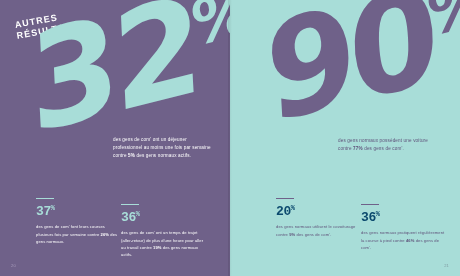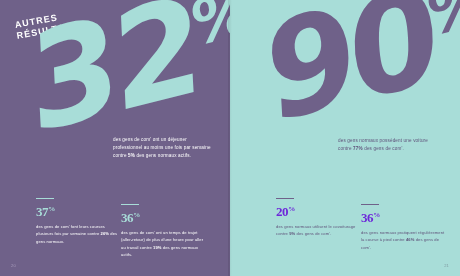--- a/index.html
+++ b/index.html
@@ -63,41 +63,41 @@
   }
   .lead-left{left:113px;top:136px;width:104px;color:#ffffff;}
   .lead-right{left:338px;top:137px;width:104px;color:#5f527a;}
   .page-right .lead{left:108px;}
   .lead b{font-weight:700;}
 
   
   .stat{position:absolute;width:84px;}
   .stat .rule{width:18px;height:1px;margin-bottom:6px;}
   .stat .num{
-    font-family:Liberation Serif, serif;
+    font-family:Liberation Mono, monospace;
     font-weight:700;
     font-size:13px;
     line-height:1;
     letter-spacing:-.4px;
   }
   .stat .num .pct{font-size:7px;vertical-align:super;letter-spacing:0;}
   .stat .body{
     margin-top:5px;
     font-size:4.1px;
     line-height:1.78;
     letter-spacing:.1px;
   }
   .stat .body b{font-weight:700;}
 
   .page-left .stat .rule{background:#a8ddd8;}
   .page-left .stat .num{color:#a8ddd8;}
   .page-left .stat .body{color:#ffffff;}
 
   .page-right .stat .rule{background:#6f6189;}
-  .page-right .stat .num{color:#6d28d9;}
+  .page-right .stat .num{color:#0c4a6e;}
   .page-right .stat .body{color:#5f527a;}
 
   .stat-l1{left:36px;top:198px;}
   .stat-l2{left:121px;top:204px;}
   .stat-r1{left:46px;top:198px;}
   .stat-r2{left:131px;top:204px;}
 
   
   .folio{
     position:absolute;

